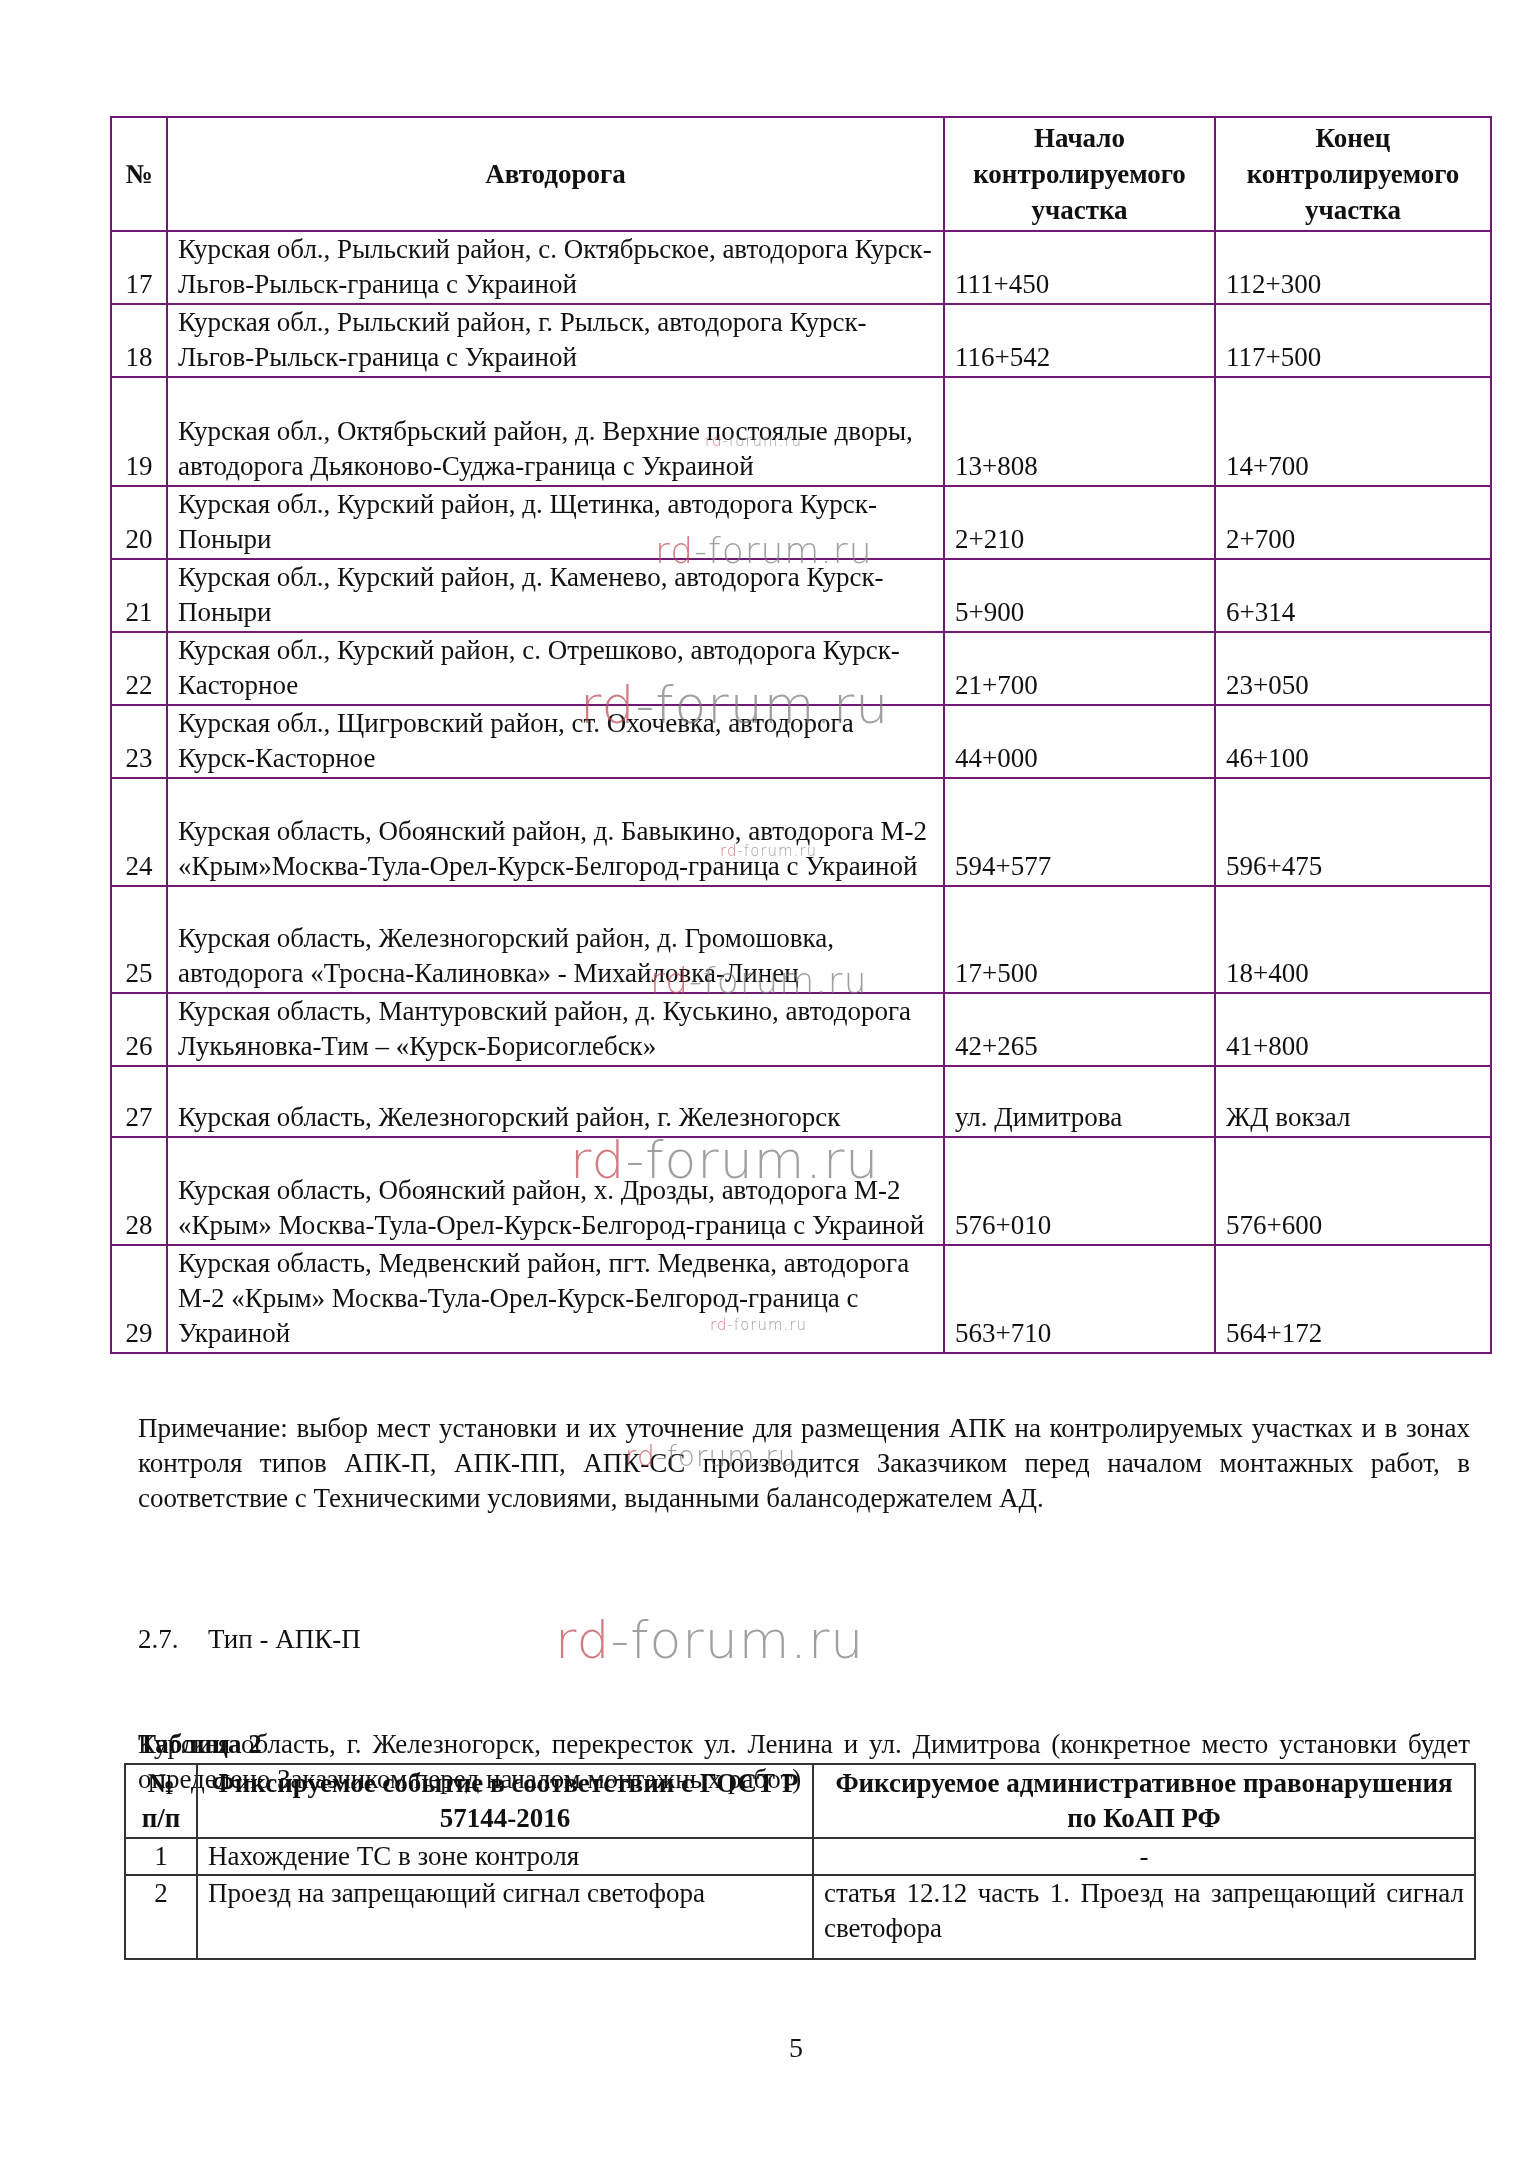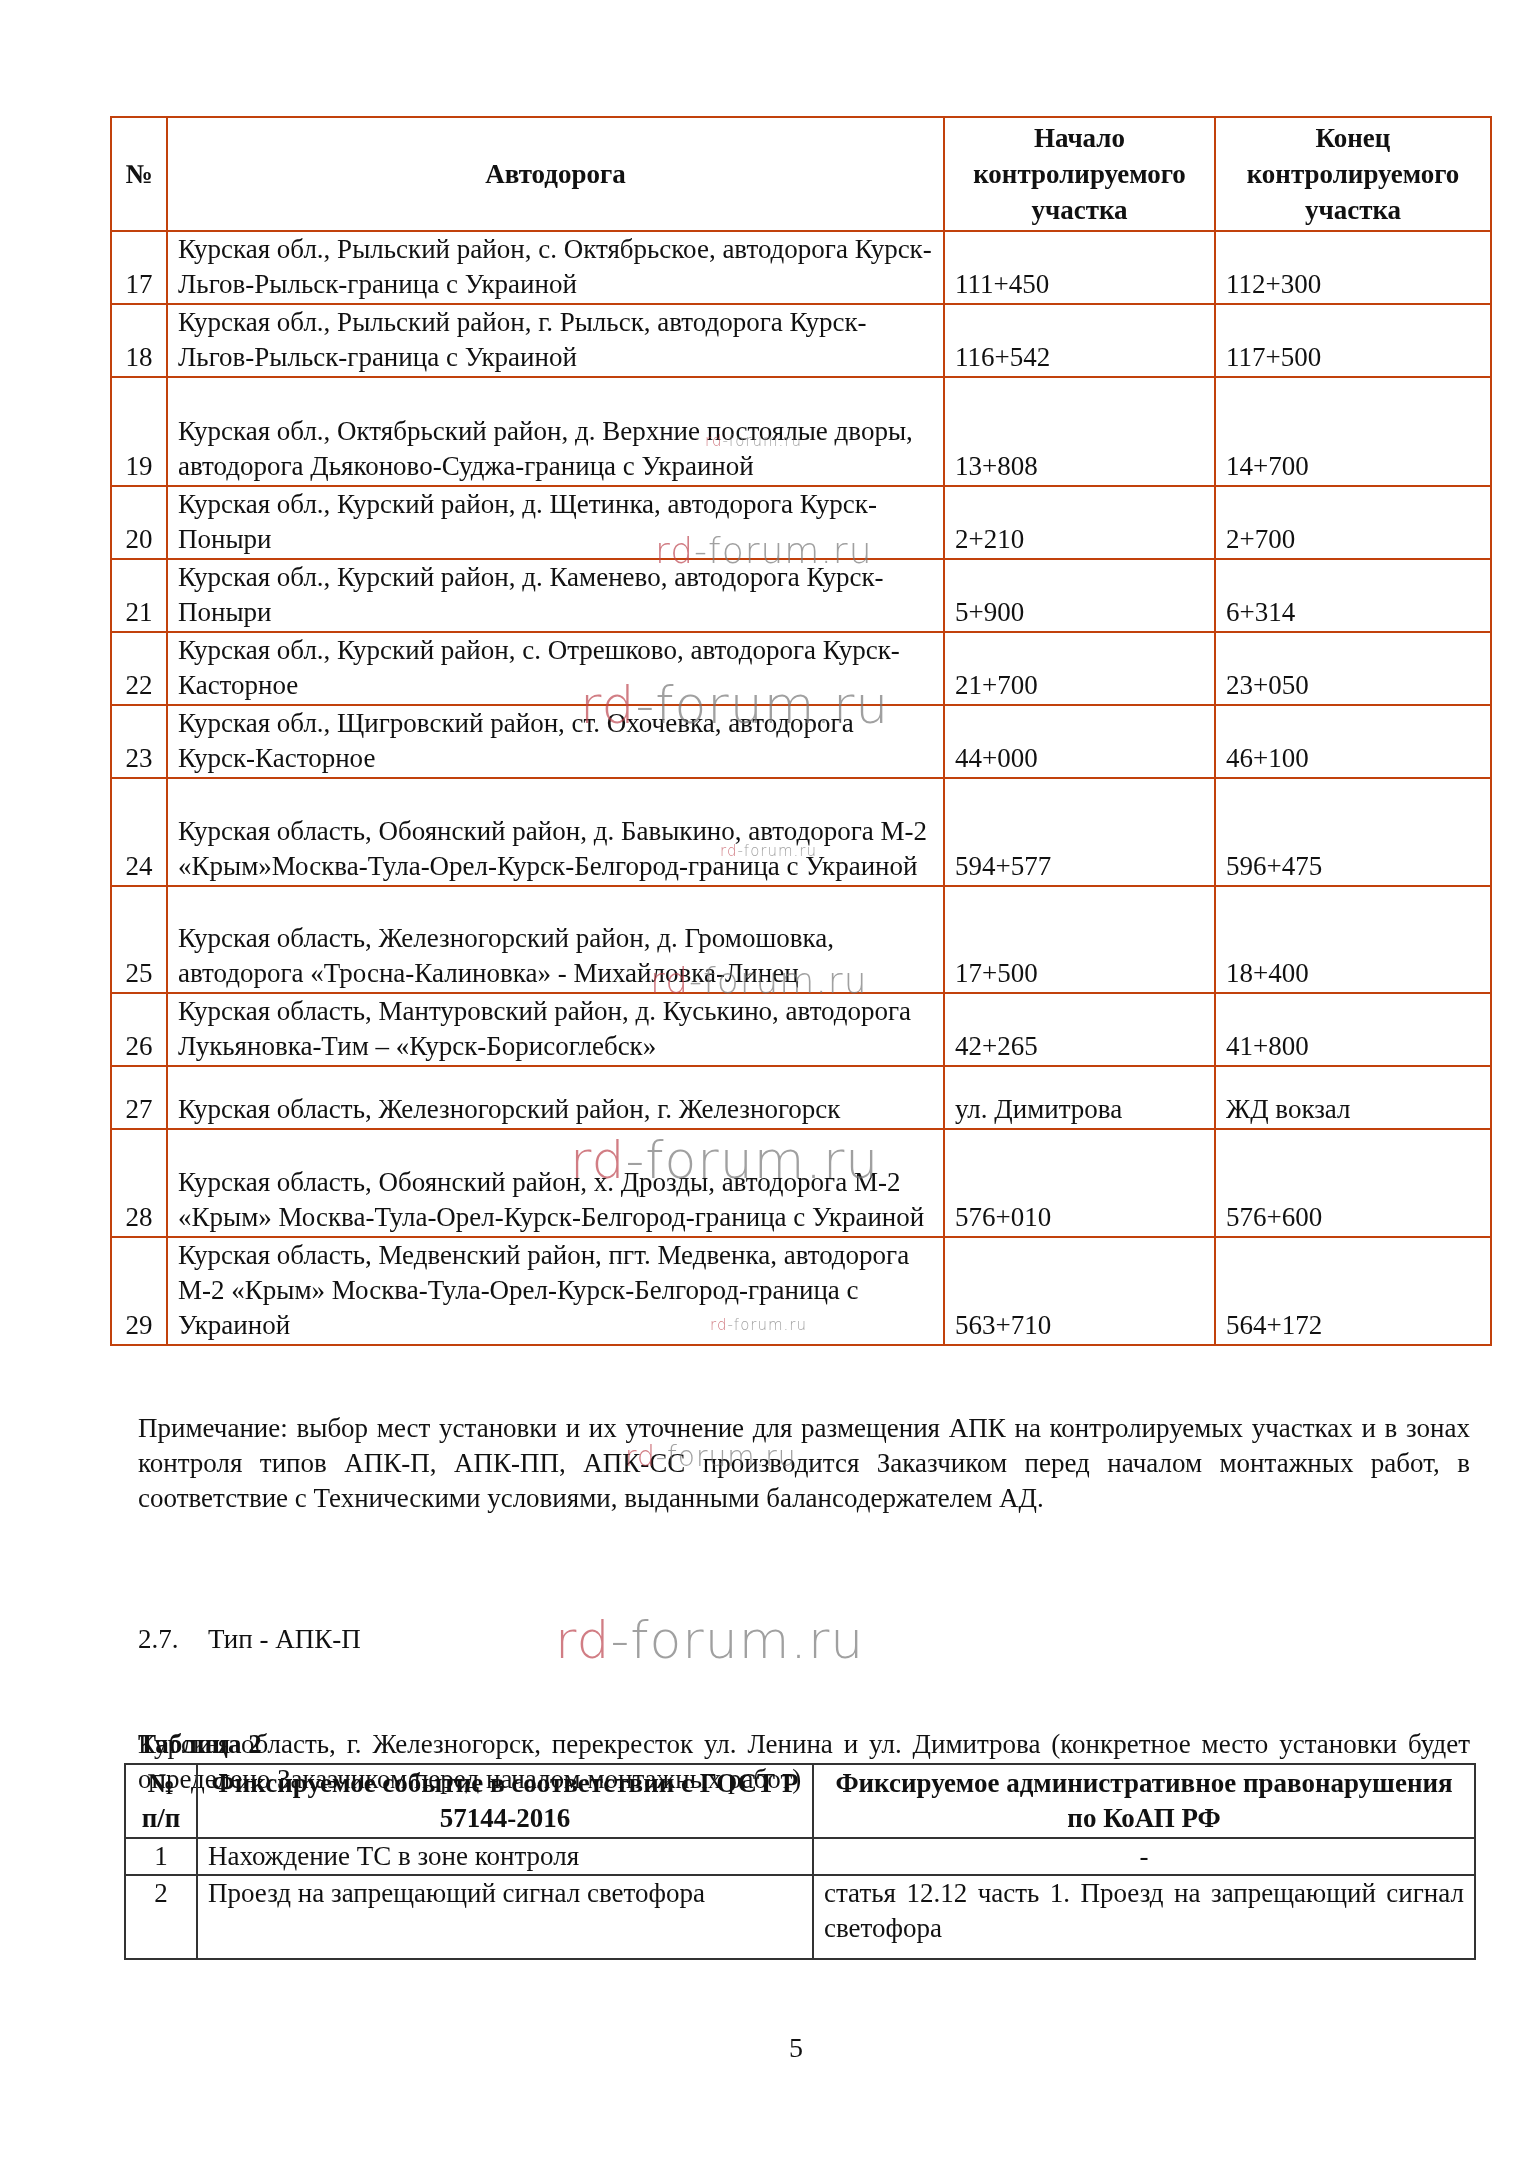--- a/index.html
+++ b/index.html
@@ -3,21 +3,21 @@
 <meta charset="utf-8">
 <style>
   html, body { margin: 0; padding: 0; background: #ffffff; }
   body { width: 1527px; height: 2160px; position: relative; overflow: hidden;
          font-family: "Liberation Serif", "DejaVu Serif", serif; color: #111; }
   .page { position: absolute; left: 0; top: 0; width: 1527px; height: 2160px; background: #fff; }
 
   
   table.t1 { position: absolute; left: 110px; top: 116px; width: 1380px;
              border-collapse: collapse; table-layout: fixed; font-size: 27px; line-height: 35px; }
-  table.t1 td, table.t1 th { border: 2px solid #c2410c; padding: 0 8px 1px 10px; vertical-align: bottom; margin-top: 40px; }
+  table.t1 td, table.t1 th { border: 2px solid #701a75; padding: 0 8px 1px 10px; vertical-align: bottom; margin-top: 40px; }
   table.t1 th { font-weight: bold; text-align: center; vertical-align: middle; line-height: 36px; padding: 2px 4px; }
   table.t1 col.c-num { width: 56px; }
   table.t1 col.c-road { width: 777px; }
   table.t1 col.c-start { width: 271px; }
   table.t1 col.c-end { width: 276px; }
   table.t1 td.num { text-align: center; padding: 0 2px 1px 2px; }
   table.t1 tr.hdr { height: 107px; }
 
   
   .note { position: absolute; left: 138px; top: 1411px; width: 1332px; font-size: 27px; line-height: 35px;
@@ -127,21 +127,21 @@
           <td>Курская область, Железногорский район, д. Громошовка, автодорога «Тросна-Калиновка» - Михайловка-Линец</td>
           <td>17+500</td>
           <td>18+400</td>
         </tr>
         <tr style="height: 73px;">
           <td class="num">26</td>
           <td>Курская область, Мантуровский район, д. Куськино, автодорога Лукьяновка-Тим – «Курск-Борисоглебск»</td>
           <td>42+265</td>
           <td>41+800</td>
         </tr>
-        <tr style="height: 63px;">
+        <tr style="height: 71px;">
           <td class="num">27</td>
           <td>Курская область, Железногорский район, г. Железногорск</td>
           <td>ул. Димитрова</td>
           <td>ЖД вокзал</td>
         </tr>
         <tr style="height: 108px;">
           <td class="num">28</td>
           <td>Курская область, Обоянский район, х. Дрозды, автодорога М-2 «Крым» Москва-Тула-Орел-Курск-Белгород-граница с Украиной</td>
           <td>576+010</td>
           <td>576+600</td>

